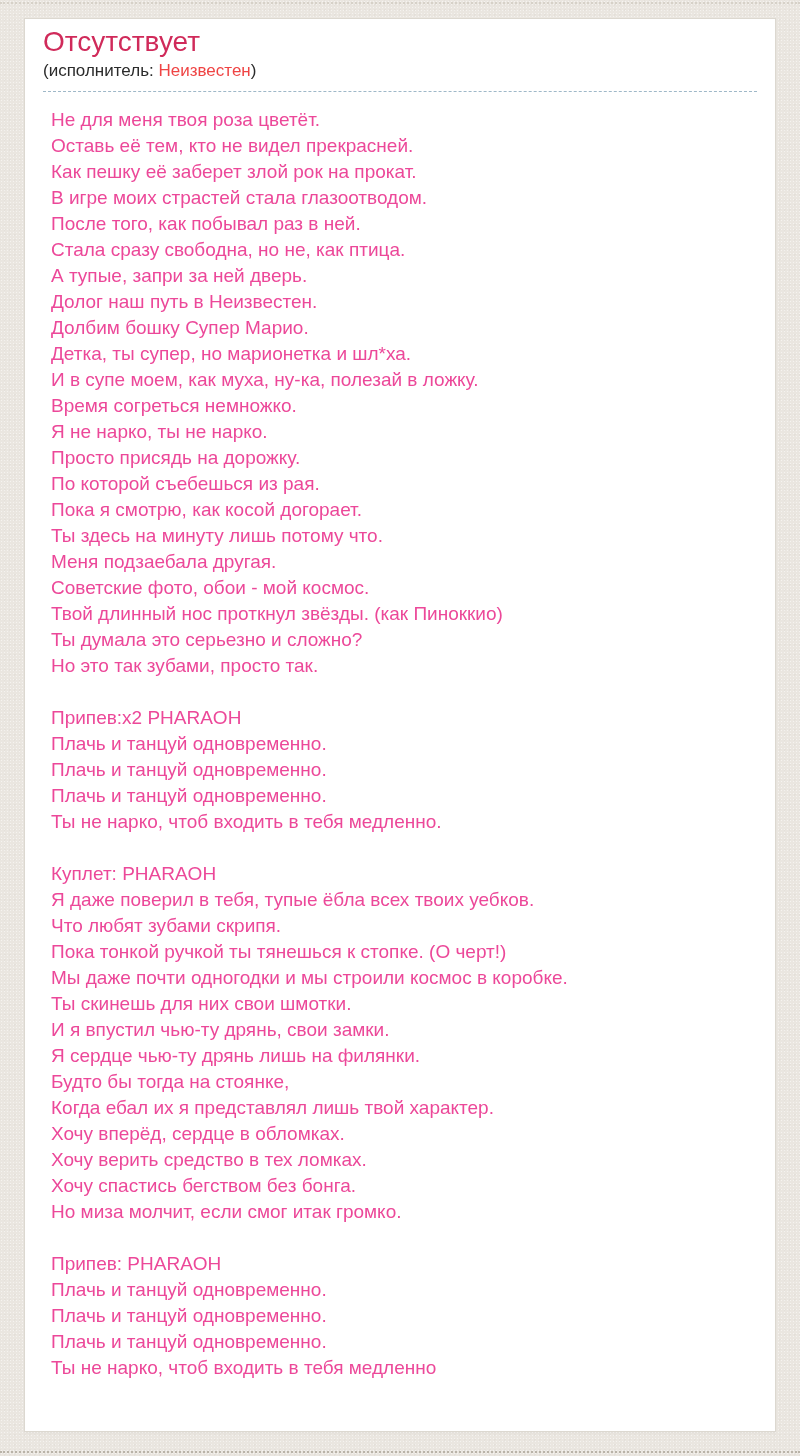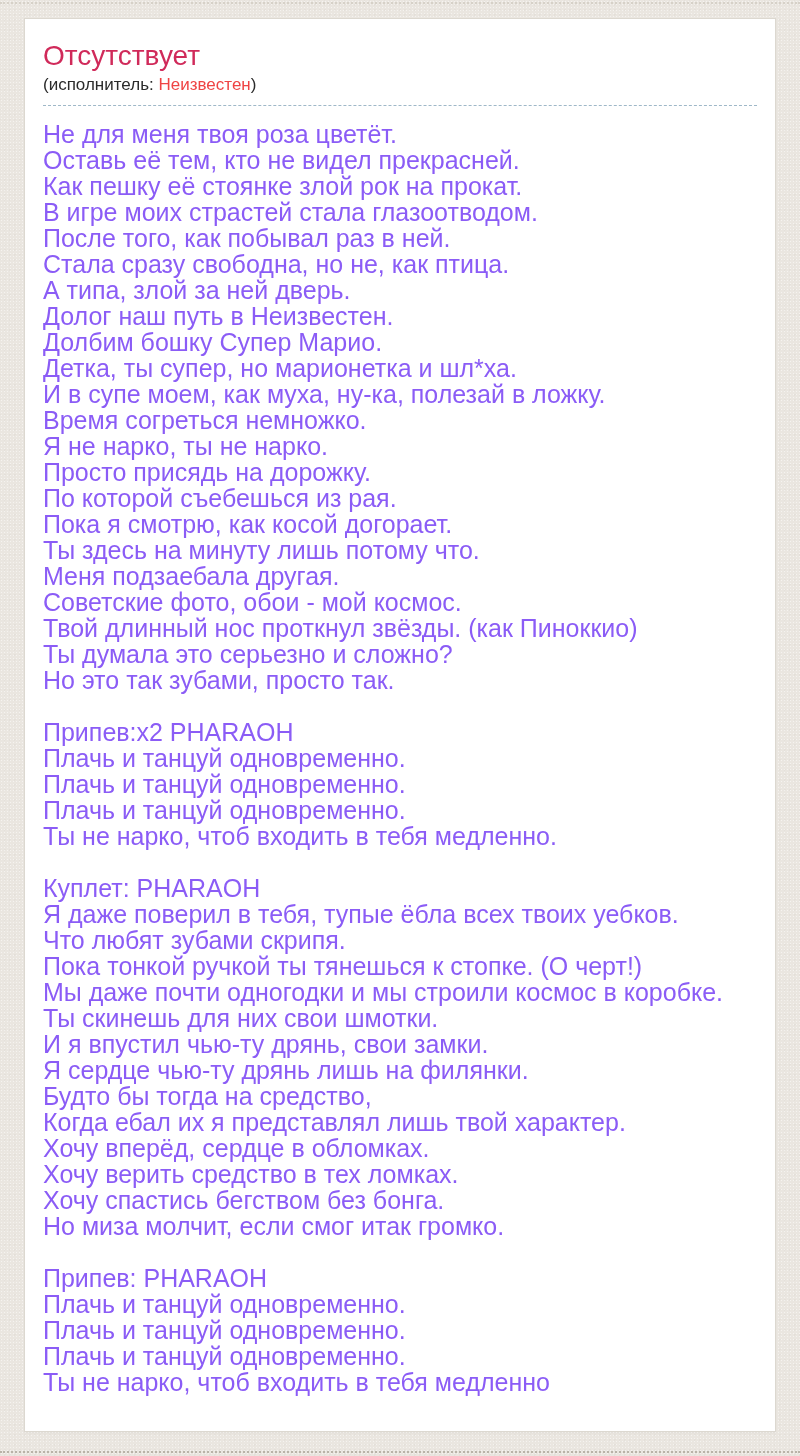--- a/index.html
+++ b/index.html
@@ -31,21 +31,21 @@
     left: 0; right: 0; bottom: 3px;
     border-top: 2px dotted #b9b3a8;
   }
 
   .card {
     width: 752px;
     margin: 18px auto 0;
     background: #ffffff;
     border: 1px solid #dcd8d0;
     box-shadow: 0 1px 2px rgba(0,0,0,0.04);
-    padding: 20px 18px 30px;
+    padding: 6px 18px 30px;
     min-height: 1414px;
   }
 
   .page-title {
     font-size: 28px;
     line-height: 34px;
     font-weight: normal;
     color: #d02a5a;
   }
 
@@ -58,46 +58,47 @@
     border-bottom: 1px dashed #9fb8c8;
   }
   .subtitle a {
     color: #ef4444;
     text-decoration: none;
     cursor: pointer;
   }
 
   .lyrics {
     margin-top: 15px;
-    font-size: 25px;
+    font-size: 19px;
     line-height: 26px;
-    color: #8b5cf6;
+    color: #ec4899;
+    margin-left: 8px;
   }
   .lyrics .block + .block { margin-top: 26px; }
 </style>
 </head>
 <body>
 
 <div class="card">
   <h1 class="page-title">Отсутствует</h1>
 
   <div class="subtitle">
     <span>(исполнитель:</span>
     <a href="#">Неизвестен</a><span>)</span>
   </div>
 
   <div class="lyrics">
       <div class="block">
         <div class="line">Не для меня твоя роза цветёт.</div>
         <div class="line">Оставь её тем, кто не видел прекрасней.</div>
-        <div class="line">Как пешку её стоянке злой рок на прокат.</div>
+        <div class="line">Как пешку её заберет злой рок на прокат.</div>
         <div class="line">В игре моих страстей стала глазоотводом.</div>
         <div class="line">После того, как побывал раз в ней.</div>
         <div class="line">Стала сразу свободна, но не, как птица.</div>
-        <div class="line">А типа, злой за ней дверь.</div>
+        <div class="line">А тупые, запри за ней дверь.</div>
         <div class="line">Долог наш путь в Неизвестен.</div>
         <div class="line">Долбим бошку Супер Марио.</div>
         <div class="line">Детка, ты супер, но марионетка и шл*ха.</div>
         <div class="line">И в супе моем, как муха, ну-ка, полезай в ложку.</div>
         <div class="line">Время согреться немножко.</div>
         <div class="line">Я не нарко, ты не нарко.</div>
         <div class="line">Просто присядь на дорожку.</div>
         <div class="line">По которой съебешься из рая.</div>
         <div class="line">Пока я смотрю, как косой догорает.</div>
         <div class="line">Ты здесь на минуту лишь потому что.</div>
@@ -116,21 +117,21 @@
       </div>
       <div class="block">
         <div class="line">Куплет: PHARAOH</div>
         <div class="line">Я даже поверил в тебя, тупые ёбла всех твоих уебков.</div>
         <div class="line">Что любят зубами скрипя.</div>
         <div class="line">Пока тонкой ручкой ты тянешься к стопке. (О черт!)</div>
         <div class="line">Мы даже почти одногодки и мы строили космос в коробке.</div>
         <div class="line">Ты скинешь для них свои шмотки.</div>
         <div class="line">И я впустил чью-ту дрянь, свои замки.</div>
         <div class="line">Я сердце чью-ту дрянь лишь на филянки.</div>
-        <div class="line">Будто бы тогда на средство,</div>
+        <div class="line">Будто бы тогда на стоянке,</div>
         <div class="line">Когда ебал их я представлял лишь твой характер.</div>
         <div class="line">Хочу вперёд, сердце в обломках.</div>
         <div class="line">Хочу верить средство в тех ломках.</div>
         <div class="line">Хочу спастись бегством без бонга.</div>
         <div class="line">Но миза молчит, если смог итак громко.</div>
       </div>
       <div class="block">
         <div class="line">Припев: PHARAOH</div>
         <div class="line">Плачь и танцуй одновременно.</div>
         <div class="line">Плачь и танцуй одновременно.</div>

